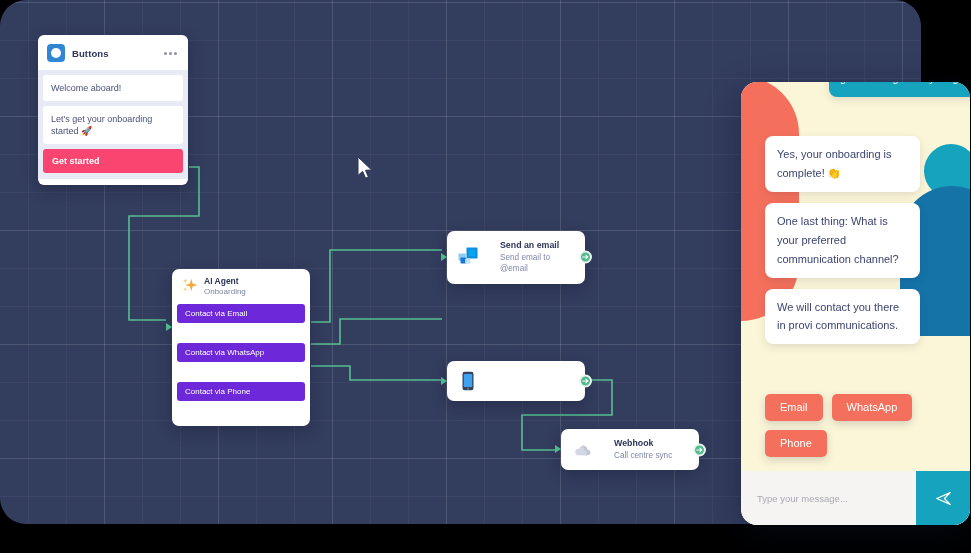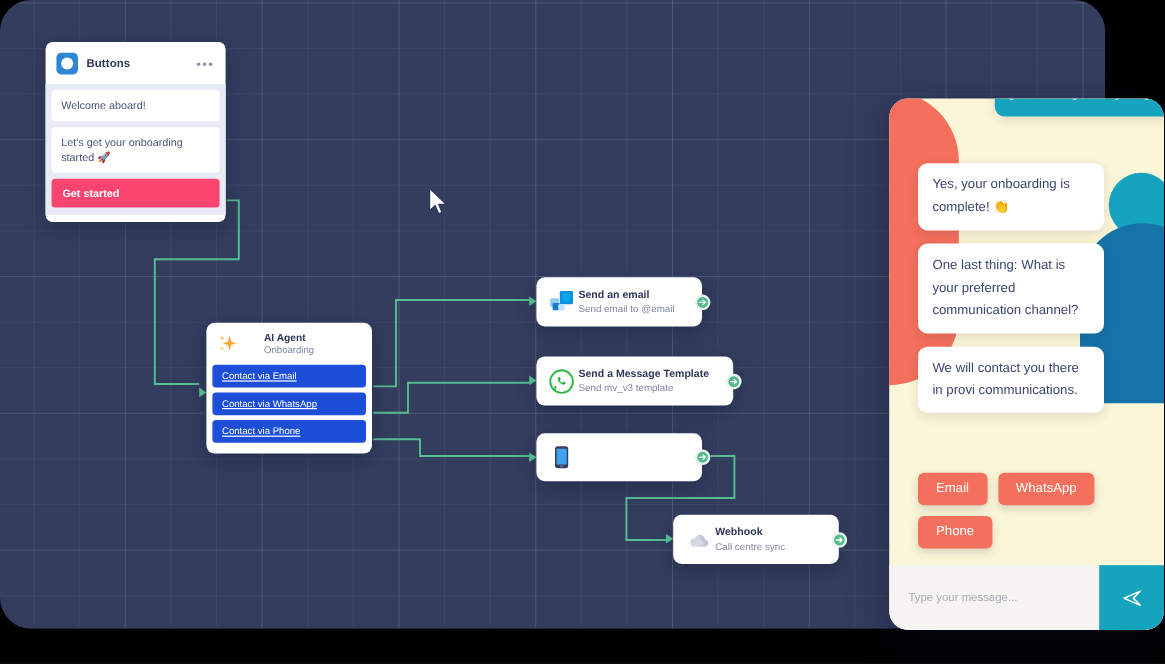--- a/index.html
+++ b/index.html
@@ -50,33 +50,33 @@
     font-size: 9px; color:#4a5179; line-height: 1.35;
   }
   .bn-cta {
     position: relative;
     background:#f9456f; color:#ffffff; border-radius:3px;
     padding: 7px 9px; font-size: 9px; font-weight: 700;
   }
 
   
   #agent-node { left: 172px; top: 269px; width: 138px; padding: 0 0 5px 0; }
-  .ag-header { display:flex; align-items:flex-end; gap:20px; padding: 7px 8px 4px 8px; }
+  .ag-header { display:flex; align-items:flex-start; gap:4px; padding: 7px 8px 4px 8px; }
   .ag-spark { width: 20px; height: 20px; flex:0 0 auto; }
   .ag-txt .t1 { font-size: 8.5px; font-weight:700; color:#2e3558; line-height:1.25; }
   .ag-txt .t2 { font-size: 8px; color:#7d84a6; line-height:1.35; }
   .ag-opts { padding: 3px 5px 0 5px; }
   .ag-opt {
     position: relative;
-    background:#1d4ed8; color:#ffffff; border-radius:3px;
-    padding: 5px 8px; font-size: 8px; margin-bottom: 4px; text-decoration: underline;
-  }
-
-  
-  .act { display:flex; align-items:center; gap:3px; padding: 9px 10px; }
+    background:#6d28d9; color:#ffffff; border-radius:3px;
+    padding: 5px 8px; font-size: 8px; margin-bottom: 20px;
+  }
+
+  
+  .act { display:flex; align-items:center; gap:21px; padding: 9px 10px; }
   .act-ico { width: 22px; height: 22px; flex:0 0 auto; display:flex; align-items:center; justify-content:center; }
   .act-txt .t1 { font-size: 8.8px; font-weight: 700; color:#2e3558; line-height: 1.35; }
   .act-txt .t2 { font-size: 8.2px; color:#8087a8; line-height: 1.4; }
   #email-node    { left: 447px; top: 231px; width: 138px; }
   #template-node { left: 447px; top: 297px; width: 164px; }
   #question-node { left: 447px; top: 361px; width: 138px; }
   #webhook-node  { left: 561px; top: 429px; width: 138px; }
 
   
   .port {
@@ -222,41 +222,20 @@
           <div class="t2">Send email to @email</div>
         </div>
       </div>
       <span class="port r">
         <svg viewBox="0 0 10 10">
             <path d="M1 5 H8 M5.5 2.4 L8.4 5 L5.5 7.6" stroke="#ffffff" stroke-width="1.5" fill="none" stroke-linecap="round" stroke-linejoin="round"></path>
           </svg>
       </span>
     </div>
 
-    <div class="node" id="template-node">
-      <span class="in-arrow" style="left:-6px; top:50%; margin-top:-4.5px;"></span>
-      <div class="act">
-        <span class="act-ico">
-          <svg viewBox="0 0 24 24">
-            <circle cx="12" cy="12" r="10.3" fill="none" stroke="#2bb741" stroke-width="1.7"></circle>
-            <path d="M9.3 8.0 c .5 -.5 1.0 -.35 1.25 .15 l .55 1.15 c .2 .45 .05 .7 -.25 .95 l -.35 .3 c -.2 .2 -.2 .4 -.05 .65 .35 .6 1.15 1.35 1.8 1.65 .25 .12 .45 .1 .62 -.1 l .35 -.42 c .25 -.3 .5 -.37 .9 -.2 l 1.15 .5 c .5 .22 .65 .72 .2 1.25 -.75 .85 -2.05 .95 -3.5 .22 -1.5 -.75 -2.85 -2.1 -3.3 -3.35 -.4 -1.1 -.2 -2.1 .43 -2.75 Z" fill="#2bb741"></path>
-            <path d="M4.6 19.6 l 1.5 -3.9 1.6 .9 -1.7 3.5 Z" fill="#2bb741"></path>
-          </svg>
-        </span>
-        <div class="act-txt">
-          <div class="t1">Send a Message Template</div>
-          <div class="t2">Send mv_v3 template</div>
-        </div>
-      </div>
-      <span class="port r">
-        <svg viewBox="0 0 10 10">
-            <path d="M1 5 H8 M5.5 2.4 L8.4 5 L5.5 7.6" stroke="#ffffff" stroke-width="1.5" fill="none" stroke-linecap="round" stroke-linejoin="round"></path>
-          </svg>
-      </span>
-    </div>
 
     <div class="node" id="question-node">
       <span class="in-arrow" style="left:-6px; top:50%; margin-top:-4.5px;"></span>
       <div class="act">
         <span class="act-ico">
           <svg viewBox="0 0 22 22">
             <rect x="5.5" y="1.8" width="11" height="18.4" rx="2.2" fill="#38425f"></rect>
             <rect x="6.8" y="3.9" width="8.4" height="13.2" rx=".8" fill="#3fa2f0"></rect>
             <circle cx="11" cy="18.7" r="1" fill="#6d7694"></circle>
           </svg>

